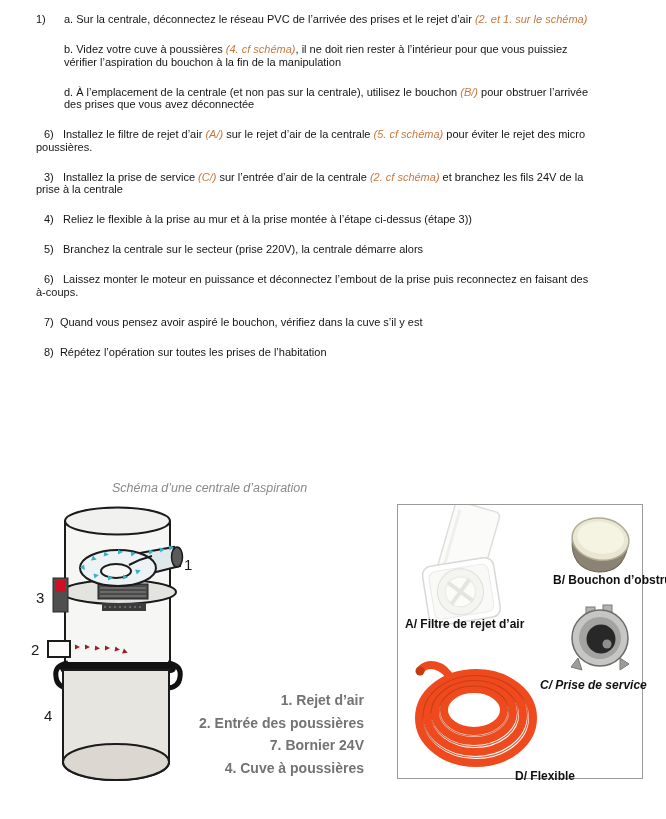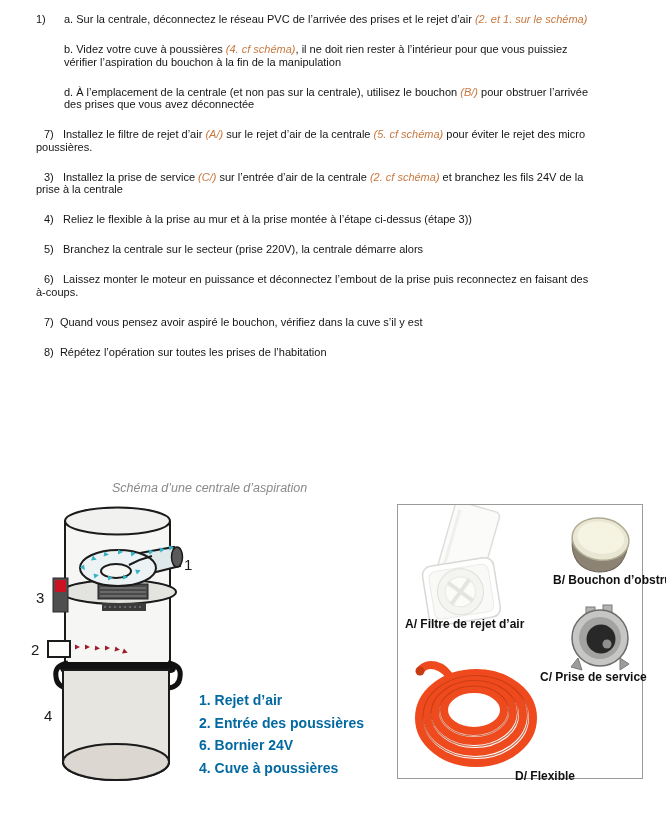--- a/index.html
+++ b/index.html
@@ -14,44 +14,44 @@
   .para.ind{text-indent:8px;}
   .stepnum{position:absolute;left:-28px;top:0;}
   .org{color:#c8783f;font-style:italic;}
 
   
   .schema-title{position:absolute;left:112px;top:481px;
                 font-size:12.5px;font-weight:normal;font-style:italic;color:#8a8a8a;}
   svg.centrale{position:absolute;left:28px;top:500px;}
   .mark{font-size:15px;fill:#1a1a1a;}
   .legend{position:absolute;left:199px;top:689px;}
-  .legend-line{font-size:14px;font-weight:bold;color:#0369a1;line-height:22.5px;white-space:pre;}
+  .legend-line{font-size:14px;font-weight:bold;color:#737373;line-height:22.5px;white-space:pre;text-align:right;}
 
   
   .panel{position:absolute;left:397px;top:504px;width:244px;height:273px;
          background:#ffffff;border:1px solid #9a9a9a;}
   .panel svg{position:absolute;left:0;top:0;}
   .plabel{position:absolute;font-size:12px;font-weight:bold;color:#111;white-space:pre;}
   .plabel.a{left:7px;top:112px;}
   .plabel.b{left:115px;top:68px;margin-left:40px;}
-  .plabel.c{left:142px;top:165px;}
+  .plabel.c{left:142px;top:173px;font-style:italic;}
   .plabel.d{left:117px;top:264px;}
 </style>
 </head>
 <body>
 
 <div class="page">
 
   <div class="doc">
     <p class="para sub"><span class="stepnum">1)</span><span><span>a. Sur la centrale, déconnectez le réseau PVC de l’arrivée des prises et le rejet d’air </span><span class="org">(2. et 1. sur le schéma)</span></span></p>
     <p class="para sub"><span><span>b. Videz votre cuve à poussières </span><span class="org">(4. cf schéma)</span><span>, il ne doit rien rester à l’intérieur pour que vous puissiez
 vérifier l’aspiration du bouchon à la fin de la manipulation</span></span></p>
     <p class="para sub"><span><span>d. À l’emplacement de la centrale (et non pas sur la centrale), utilisez le bouchon </span><span class="org">(B/)</span><span> pour obstruer l’arrivée
 des prises que vous avez déconnectée</span></span></p>
-    <p class="para ind"><span><span>7)   Installez le filtre de rejet d’air </span><span class="org">(A/)</span><span> sur le rejet d’air de la centrale </span><span class="org">(5. cf schéma)</span><span> pour éviter le rejet des micro
+    <p class="para ind"><span><span>6)   Installez le filtre de rejet d’air </span><span class="org">(A/)</span><span> sur le rejet d’air de la centrale </span><span class="org">(5. cf schéma)</span><span> pour éviter le rejet des micro
 poussières.</span></span></p>
     <p class="para ind"><span><span>3)   Installez la prise de service </span><span class="org">(C/)</span><span> sur l’entrée d’air de la centrale </span><span class="org">(2. cf schéma)</span><span> et branchez les fils 24V de la
 prise à la centrale</span></span></p>
     <p class="para ind"><span><span>4)   Reliez le flexible à la prise au mur et à la prise montée à l’étape ci-dessus (étape 3))</span></span></p>
     <p class="para ind"><span><span>5)   Branchez la centrale sur le secteur (prise 220V), la centrale démarre alors</span></span></p>
     <p class="para ind"><span><span>6)   Laissez monter le moteur en puissance et déconnectez l’embout de la prise puis reconnectez en faisant des
 à-coups.</span></span></p>
     <p class="para ind"><span><span>7)  Quand vous pensez avoir aspiré le bouchon, vérifiez dans la cuve s’il y est</span></span></p>
     <p class="para ind"><span><span>8)  Répétez l’opération sur toutes les prises de l’habitation</span></span></p>
   </div>
@@ -127,21 +127,21 @@
 
     <text class="mark" x="156" y="70">1</text>
     <text class="mark" x="8" y="103">3</text>
     <text class="mark" x="3" y="155">2</text>
     <text class="mark" x="16" y="221">4</text>
   </svg>
 
   <div class="legend">
     <div class="legend-line">1. Rejet d’air</div>
     <div class="legend-line">2. Entrée des poussières</div>
-    <div class="legend-line">6. Bornier 24V</div>
+    <div class="legend-line">7. Bornier 24V</div>
     <div class="legend-line">4. Cuve à poussières</div>
   </div>
 
   <div class="panel">
     <svg width="244" height="273" viewBox="0 0 244 273">
 
       <g transform="translate(8,2)">
         <g transform="rotate(16 60 40)">
           <rect x="38" y="-2" width="46" height="80" rx="5" fill="#fbfbfa" stroke="#dededb" stroke-width="1.5"></rect>
           <path d="M44 6 L44 70" stroke="#efefec" stroke-width="3"></path>

